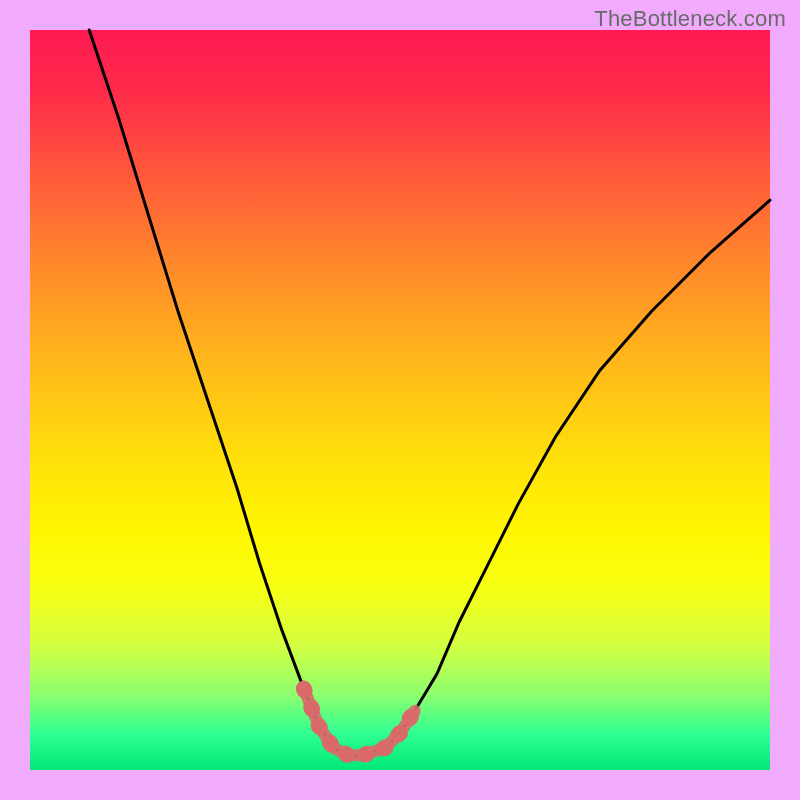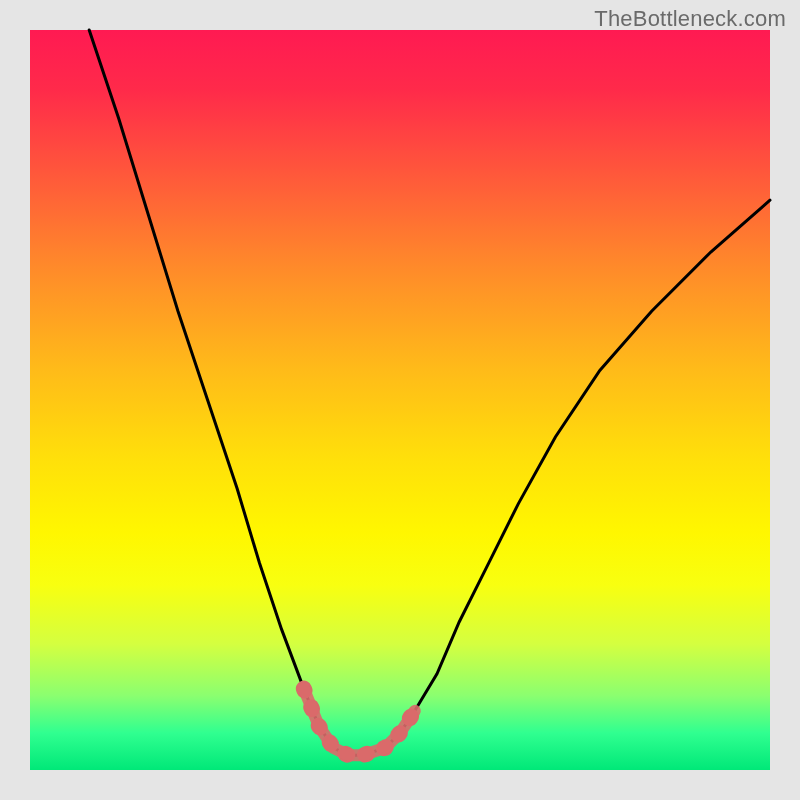--- a/index.html
+++ b/index.html
@@ -10,21 +10,21 @@
     background: #000;
     position: relative;
     font-family: Arial, Helvetica, sans-serif;
   }
   .frame {
     position: absolute;
     top: 0;
     left: 0;
     width: 800px;
     height: 800px;
-    background: #e5e5e5;
+    background: #f0abfc;
   }
   .plot-area {
     position: absolute;
     top: 30px;
     left: 30px;
     width: 740px;
     height: 740px;
     background: linear-gradient(to bottom,
       #ff1a52 0%,
       #ff2a4a 8%,

